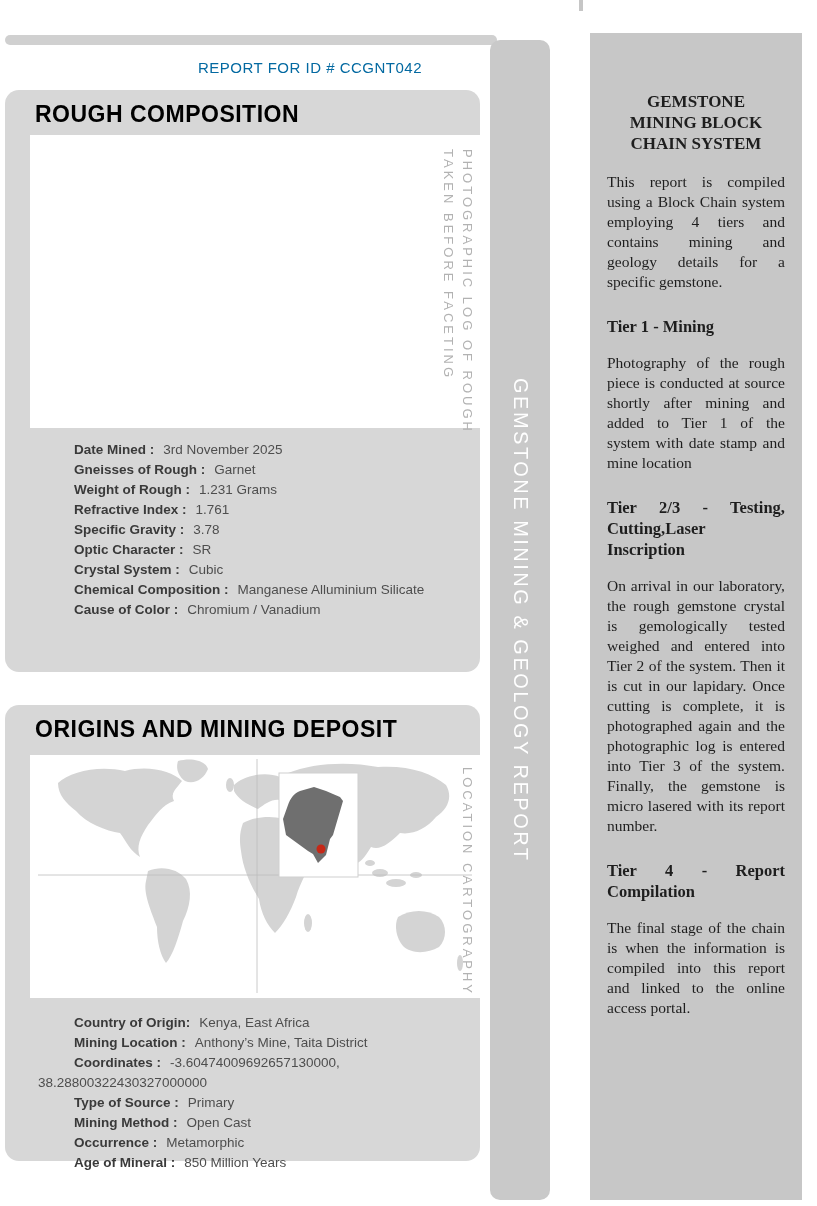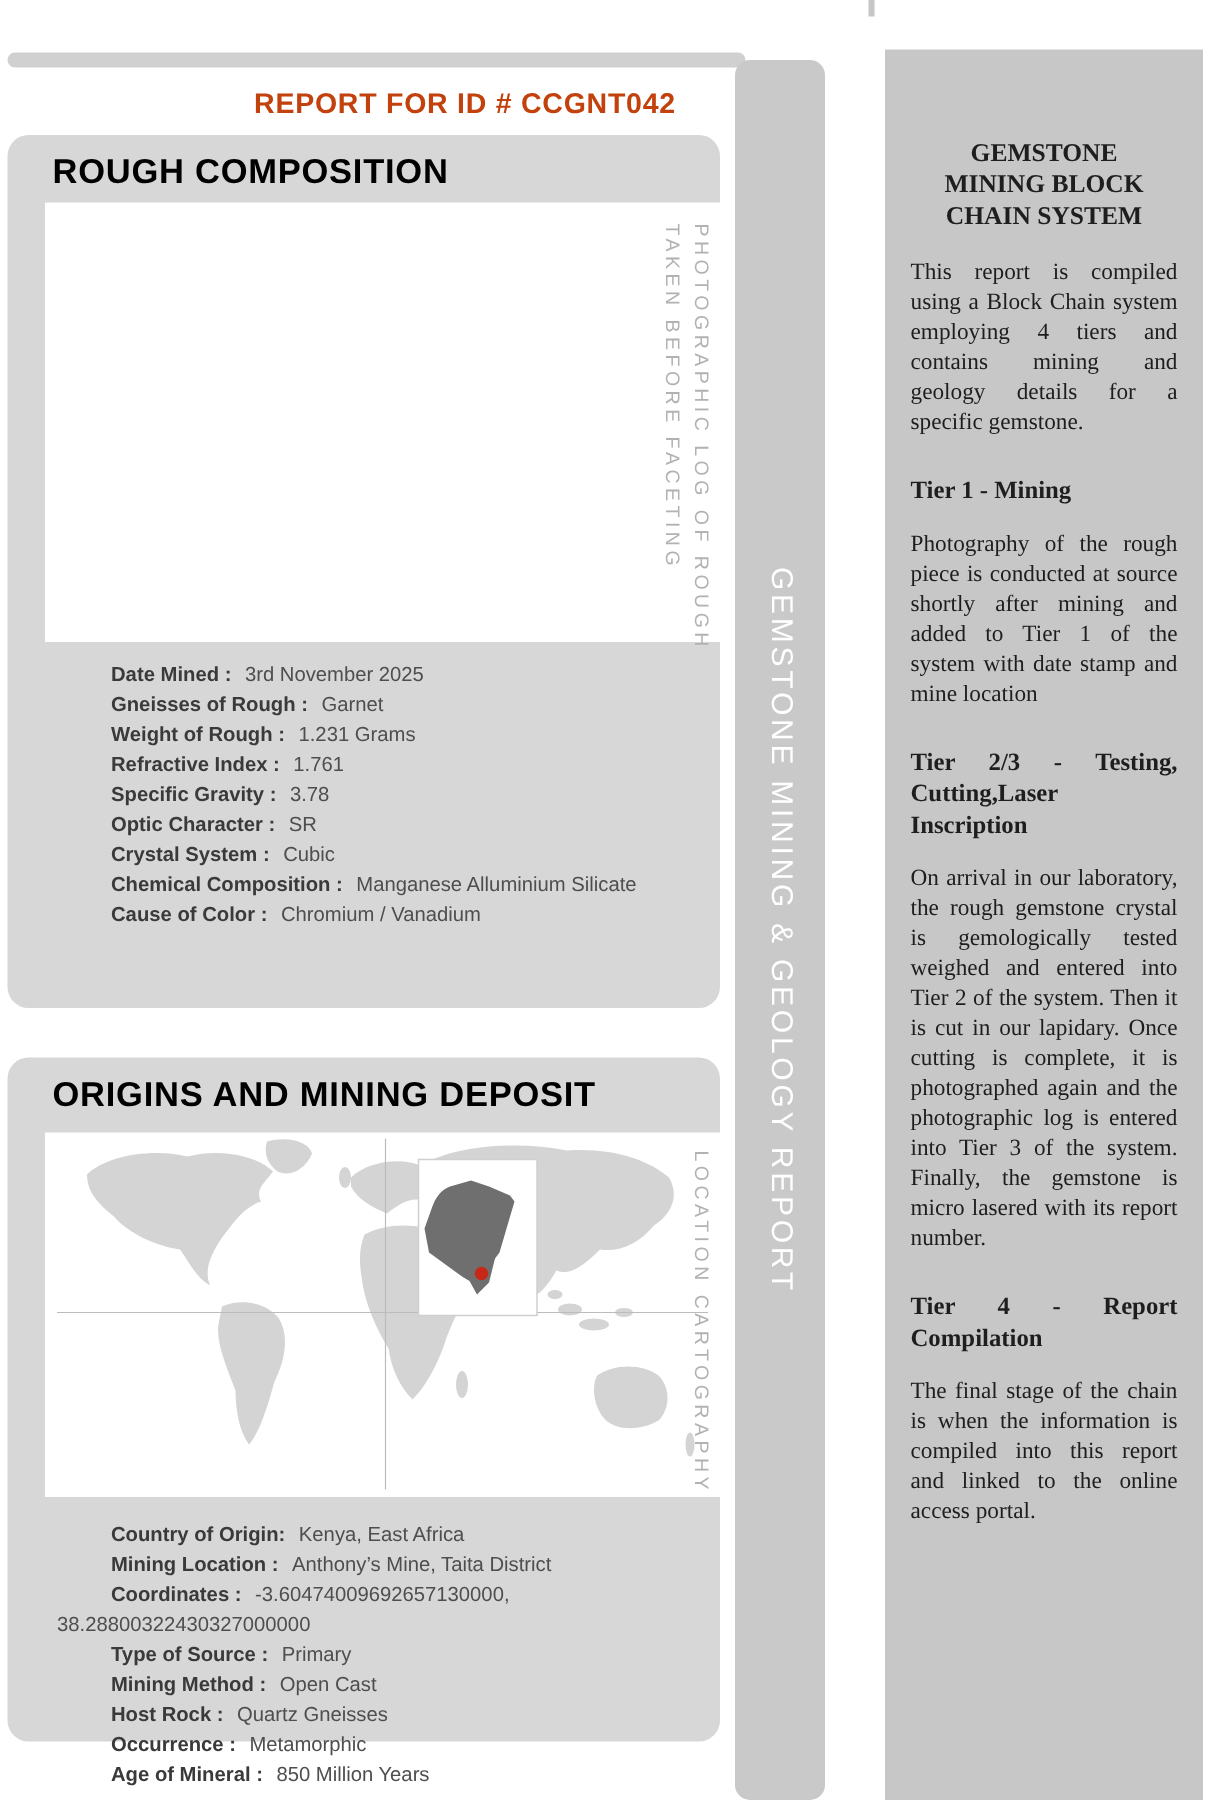--- a/index.html
+++ b/index.html
@@ -4,21 +4,21 @@
 <style>
   html,body { margin:0; padding:0; background:#ffffff; }
   .page {
     position:relative; width:817px; height:1206px; background:#ffffff;
     font-family:"Liberation Sans", sans-serif; overflow:hidden;
   }
   .top-dash { position:absolute; left:579px; top:0; width:4px; height:11px; background:#c6c6c6; }
   .top-bar  { position:absolute; left:5px; top:35px; width:492px; height:10px; background:#d0d0d0; border-radius:6px; }
   .report-title {
     position:absolute; left:130px; top:59px; width:360px; text-align:center;
-    font-size:19px; font-weight:bold; color:#c2410c; letter-spacing:0.5px;
+    font-size:15px; font-weight:normal; color:#0369a1; letter-spacing:0.5px;
   }
   .section { position:absolute; left:5px; width:475px; background:#d7d7d7; border-radius:14px; }
   .section-rough   { top:90px;  height:582px; }
   .section-origins { top:705px; height:456px; }
   .section-title {
     padding:11px 0 0 30px; font-size:23px; font-weight:bold;
     color:#000000; letter-spacing:0.5px;
   }
   .photo-box { position:absolute; left:25px; top:45px; width:450px; height:293px; background:#ffffff; }
   .map-box   { position:absolute; left:25px; top:50px; width:450px; height:243px; background:#ffffff; }
@@ -119,21 +119,20 @@
       </svg>
       <div class="vert-caption" style="top:12px;">LOCATION CARTOGRAPHY</div>
     </div>
 
     <div class="fields">
       <div class="field-row"><span class="flabel">Country of Origin:</span><span class="fvalue">Kenya, East Africa</span></div>
       <div class="field-row"><span class="flabel">Mining Location :</span><span class="fvalue">Anthony’s Mine, Taita District</span></div>
       <div class="field-row"><span class="flabel">Coordinates :</span><span class="fvalue">-3.60474009692657130000,  38.28800322430327000000</span></div>
       <div class="field-row"><span class="flabel">Type of Source :</span><span class="fvalue">Primary</span></div>
       <div class="field-row"><span class="flabel">Mining Method :</span><span class="fvalue">Open Cast</span></div>
-      <div class="field-row"><span class="flabel">Host Rock :</span><span class="fvalue">Quartz Gneisses</span></div>
       <div class="field-row"><span class="flabel">Occurrence :</span><span class="fvalue">Metamorphic</span></div>
       <div class="field-row"><span class="flabel">Age of Mineral :</span><span class="fvalue">850 Million Years</span></div>
     </div>
   </div>
 
   <div class="spine">
     <div class="spine-text">GEMSTONE MINING &amp; GEOLOGY REPORT</div>
   </div>
 
   <div class="sidebar">

